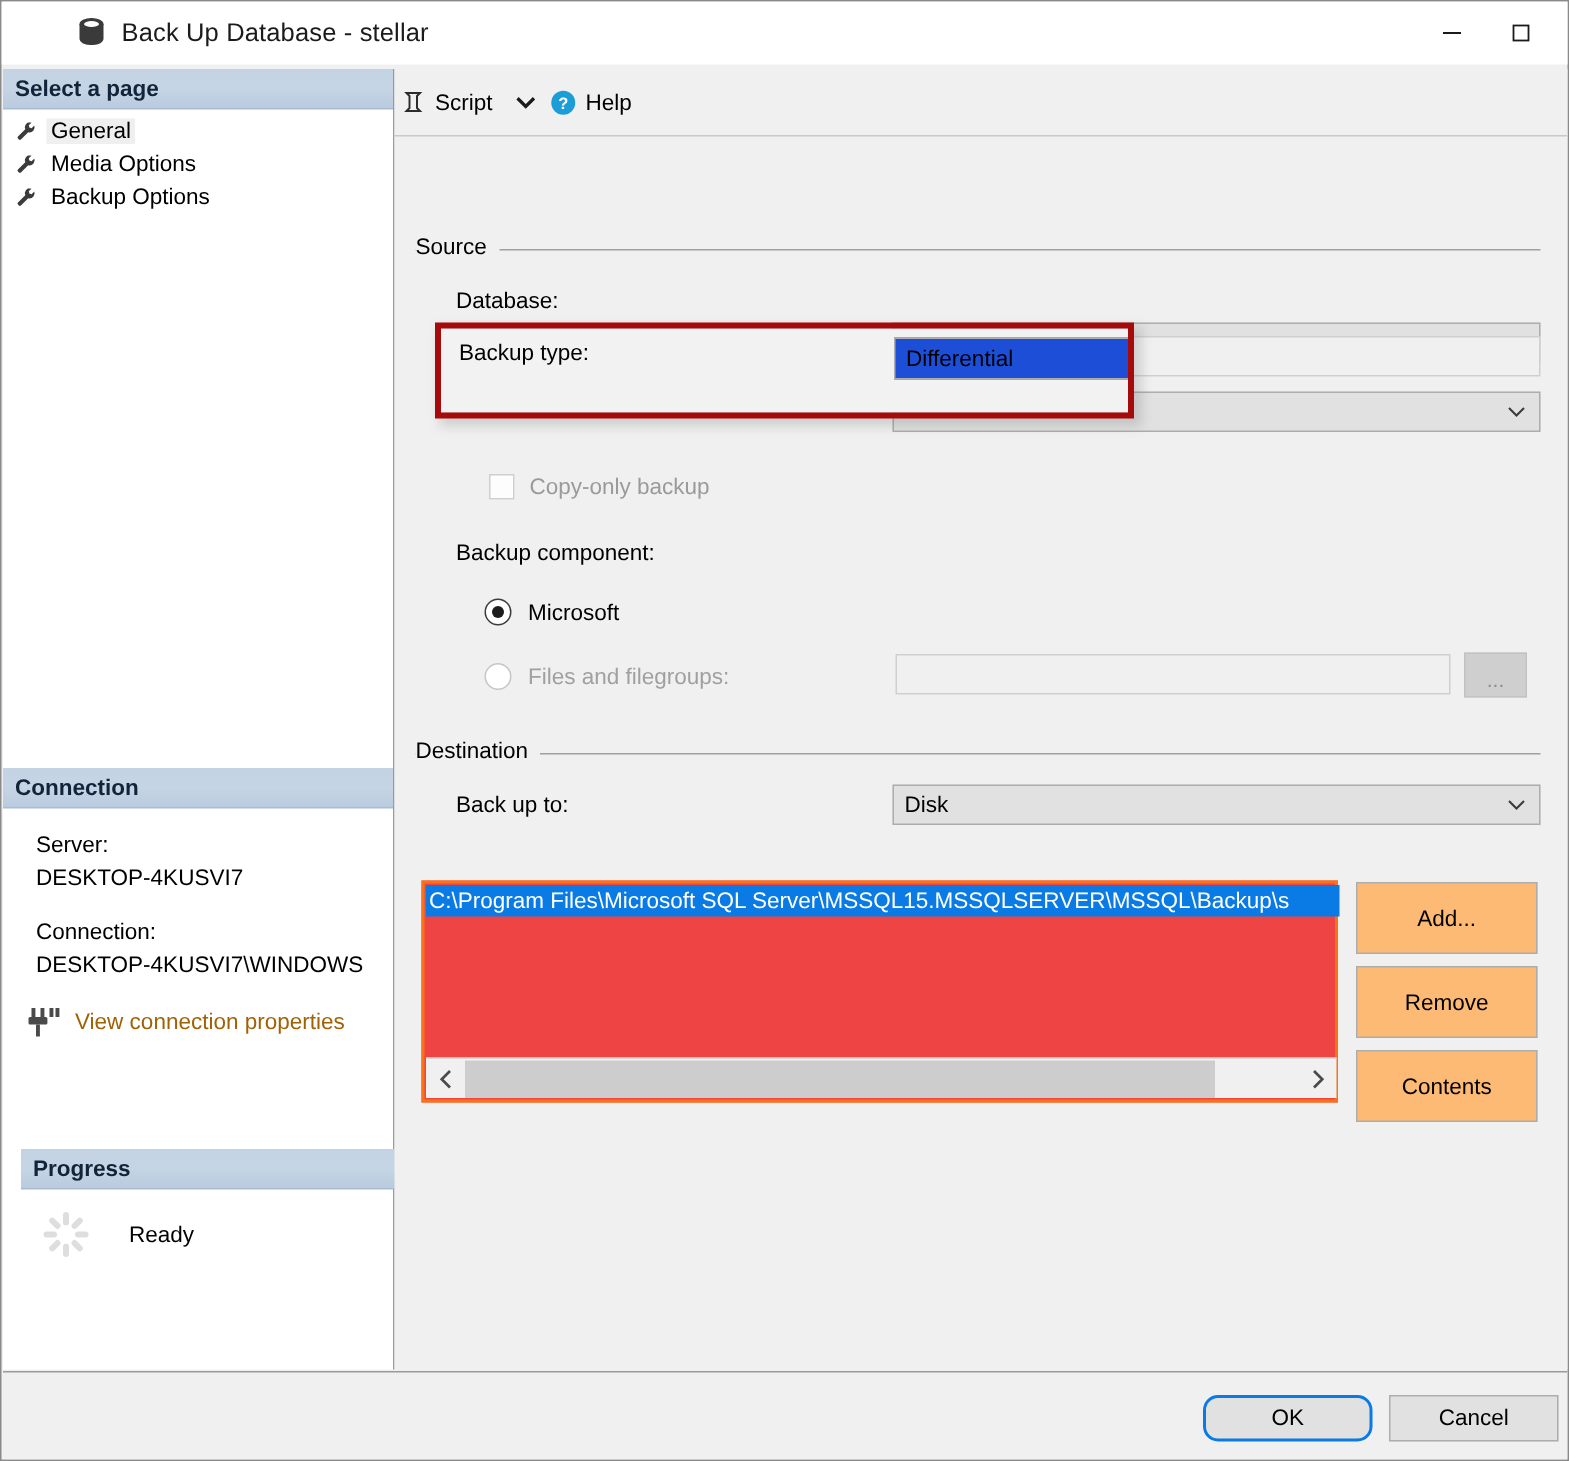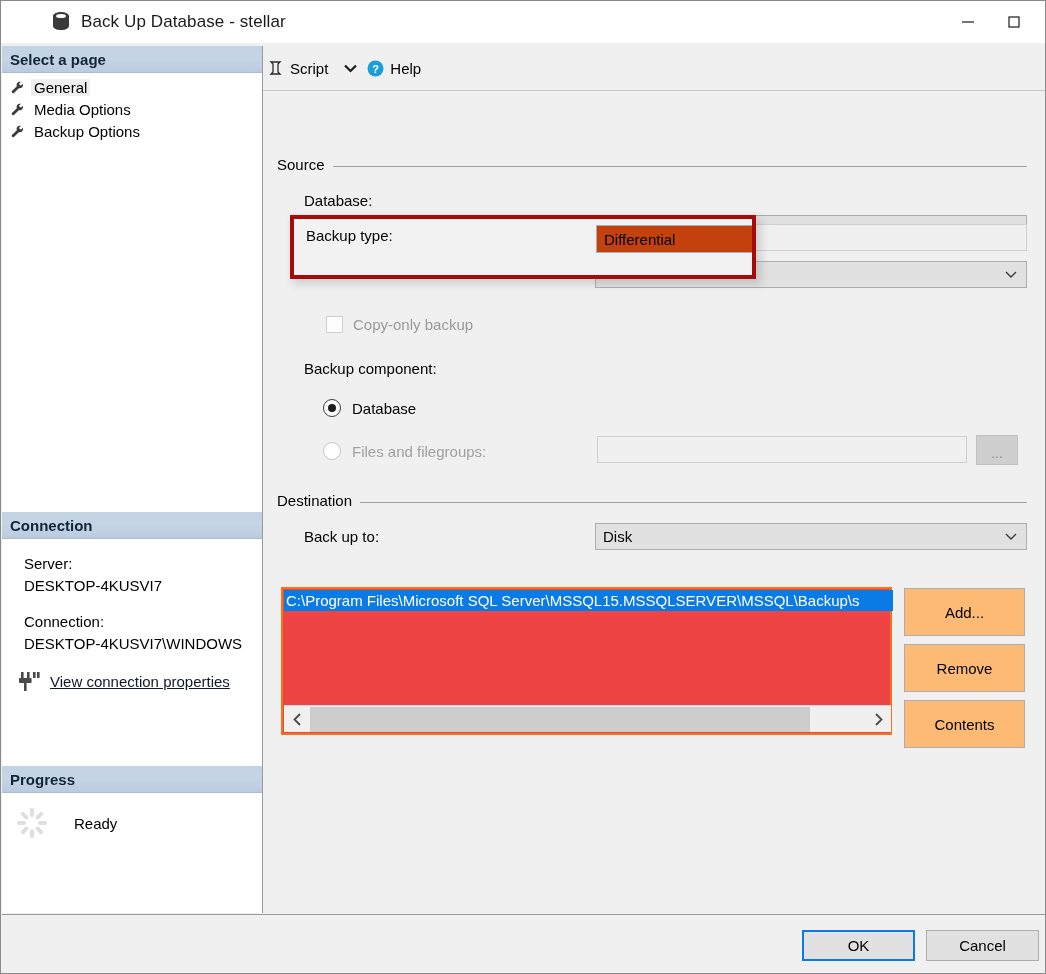--- a/index.html
+++ b/index.html
@@ -129,22 +129,21 @@
   .conn-block { padding: 14px 0 0 22px; font-size: 15px; line-height: 22px; }
   .conn-block .gap { height: 14px; }
   .conn-link-row {
     display: flex;
     align-items: center;
     margin-top: 16px;
     margin-left: -8px;
   }
   .plug-icon { width: 26px; height: 22px; flex: none; margin-right: 8px; }
   .conn-link {
-    color: #0f172a;
-    text-decoration: underline;
+    color: #a16207;
     font-size: 15px;
   }
 
   .progress-body { padding: 14px 0 0 0; display: flex; align-items: center; }
   .spinner {
     width: 32px; height: 32px;
     margin-left: 14px; margin-right: 26px;
     flex: none;
   }
   .progress-text { font-size: 15px; }
@@ -383,21 +382,21 @@
     width: 458px;
     height: 56px;
     background: #f2f2f2;
     z-index: 9;
   }
   .annot-combo {
     position: absolute;
     left: 595px; top: 224px;
     width: 156px;
     height: 28px;
-    background: #c2410c;
+    background: #1d4ed8;
     border: 1px solid #adadad;
     border-right: none;
     box-sizing: border-box;
     display: flex;
     align-items: center;
     padding-left: 7px;
     font-size: 15px;
     z-index: 11;
   }
   .annot-label {
@@ -505,21 +504,21 @@
             <rect x="3" y="7" width="12.6" height="5" rx="1" fill="#4a4a4a"></rect>
             <rect x="8" y="12" width="2.6" height="8" fill="#4a4a4a"></rect>
             <rect x="17" y="1" width="2.6" height="6" fill="#4a4a4a"></rect>
             <rect x="21" y="1" width="2.6" height="6" fill="#4a4a4a"></rect>
           </svg>
           <span class="conn-link">View connection properties</span>
         </div>
       </div>
     </div>
 
-    <div style="position:absolute; left:0; top:720px; width:260px;">
+    <div style="position:absolute; left:0; top:720px; width:260px;padding-left:12px;">
       <div class="section-header">Progress</div>
       <div class="progress-body">
         <svg class="spinner" viewBox="0 0 32 32">
           <g stroke="#dedede" stroke-width="4" stroke-linecap="round">
             <line x1="16" y1="3" x2="16" y2="8"></line>
             <line x1="25.2" y1="6.8" x2="21.7" y2="10.3"></line>
             <line x1="29" y1="16" x2="24" y2="16"></line>
             <line x1="25.2" y1="25.2" x2="21.7" y2="21.7"></line>
             <line x1="16" y1="29" x2="16" y2="24"></line>
             <line x1="6.8" y1="25.2" x2="10.3" y2="21.7"></line>
@@ -584,21 +583,21 @@
 
       <div class="check-row" style="left:63px; top:224px;">
         <span class="checkbox"></span>
         <span>Copy-only backup</span>
       </div>
 
       <div class="row-label" style="left:41px; top:268px;">Backup component:</div>
 
       <div class="radio-row" style="left:60px; top:307px;">
         <span class="radio checked"></span>
-        <span>Database</span>
+        <span>Microsoft</span>
       </div>
 
       <div class="radio-row disabled" style="left:60px; top:350px;">
         <span class="radio disabled"></span>
         <span>Files and filegroups:</span>
       </div>
       <div class="textbox-empty" style="left:334px; top:344px; width:370px;"></div>
       <div class="browse-btn" style="left:713px; top:343px;">
         <span>...</span>
       </div>
@@ -649,21 +648,21 @@
 
   <div class="annot-shadow"></div>
   <div class="annot-fill"></div>
   <div class="annot-label">Backup type:</div>
   <div class="annot-combo">
     <span>Differential</span>
   </div>
   <div class="annot-box"></div>
 
   <div class="footer">
-    <div class="footer-btn primary" style="left:800px;">
+    <div class="footer-btn primary" style="left:800px;border-radius:10px;">
       <span>OK</span>
     </div>
     <div class="footer-btn" style="left:924px;">
       <span>Cancel</span>
     </div>
   </div>
 
 </div>
 
 </body></html>

